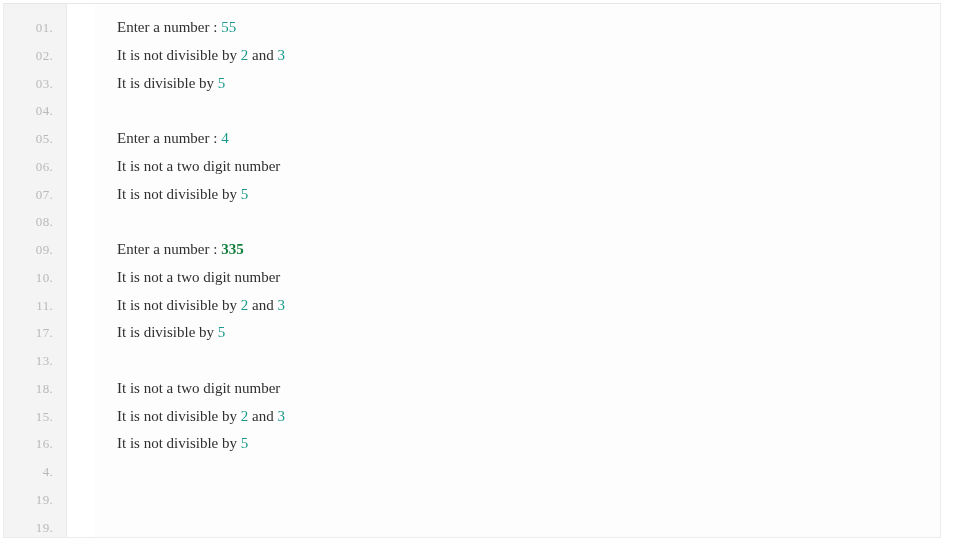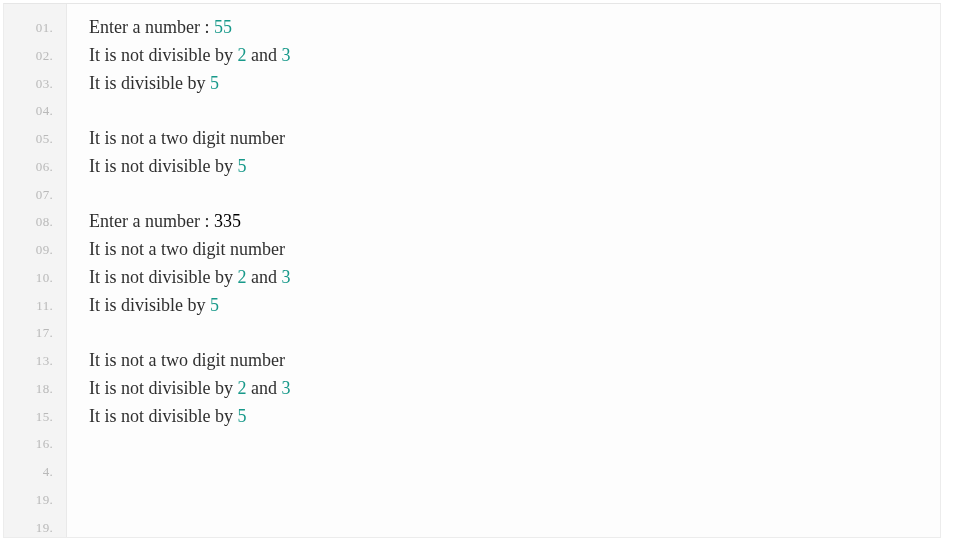--- a/index.html
+++ b/index.html
@@ -24,20 +24,21 @@
     position: absolute;
     left: 3px;
     top: 3px;
     width: 938px;
     height: 535px;
     background: #ffffff;
     border: 1px solid #ececec;
     border-top-color: #e6e6e6;
     display: flex;
     overflow: hidden;
+    gap: 28px;
   }
 
   
   .gutter {
     width: 63px;
     flex: 0 0 63px;
     background: #f4f4f4;
     border-right: 1px solid #e9e9e9;
     padding-top: 10px;
   }
@@ -60,21 +61,21 @@
     background: #fdfdfd;
     padding-top: 10px;
     padding-left: 22px;
     position: relative;
   }
 
   .out-line {
     height: 27.75px;
     line-height: 27.75px;
     font-family: "Liberation Serif", "DejaVu Serif", serif;
-    font-size: 18px;
+    font-size: 15px;
     color: #2f2f2f;
     white-space: pre;
   }
 
   .out-line .num {
     color: #18998a;
   }
 
   .out-line.blank { color: transparent; }
 </style>
@@ -104,24 +105,25 @@
         <div class="gutter-num">4.</div>
         <div class="gutter-num">19.</div>
         <div class="gutter-num">19.</div>
       </div>
 
     <div class="output" id="output">
         <div class="out-line"><span>Enter a number : </span><span class="num" style="color: rgb(24, 153, 138);">55</span></div>
         <div class="out-line"><span>It is not divisible by </span><span class="num" style="color: rgb(24, 153, 138);">2</span><span> and </span><span class="num" style="color: rgb(24, 153, 138);">3</span></div>
         <div class="out-line"><span>It is divisible by </span><span class="num" style="color: rgb(24, 153, 138);">5</span></div>
         <div class="out-line blank">&nbsp;</div>
+        <div class="out-line"><span>Enter a number : </span><span class="num" style="color: rgb(24, 153, 138);">4</span></div>
         <div class="out-line"><span>It is not a two digit number</span></div>
         <div class="out-line"><span>It is not divisible by </span><span class="num" style="color: rgb(24, 153, 138);">5</span></div>
         <div class="out-line blank">&nbsp;</div>
-        <div class="out-line"><span>Enter a number : </span><span class="num" style="color: #000000;">335</span></div>
+        <div class="out-line"><span>Enter a number : </span><span class="num" style="color: #15803d; font-weight: bold;">335</span></div>
         <div class="out-line"><span>It is not a two digit number</span></div>
         <div class="out-line"><span>It is not divisible by </span><span class="num" style="color: rgb(24, 153, 138);">2</span><span> and </span><span class="num" style="color: rgb(24, 153, 138);">3</span></div>
         <div class="out-line"><span>It is divisible by </span><span class="num" style="color: rgb(24, 153, 138);">5</span></div>
         <div class="out-line blank">&nbsp;</div>
         <div class="out-line"><span>It is not a two digit number</span></div>
         <div class="out-line"><span>It is not divisible by </span><span class="num" style="color: rgb(24, 153, 138);">2</span><span> and </span><span class="num" style="color: rgb(24, 153, 138);">3</span></div>
         <div class="out-line"><span>It is not divisible by </span><span class="num" style="color: rgb(24, 153, 138);">5</span></div>
       </div>
 
   </div>

